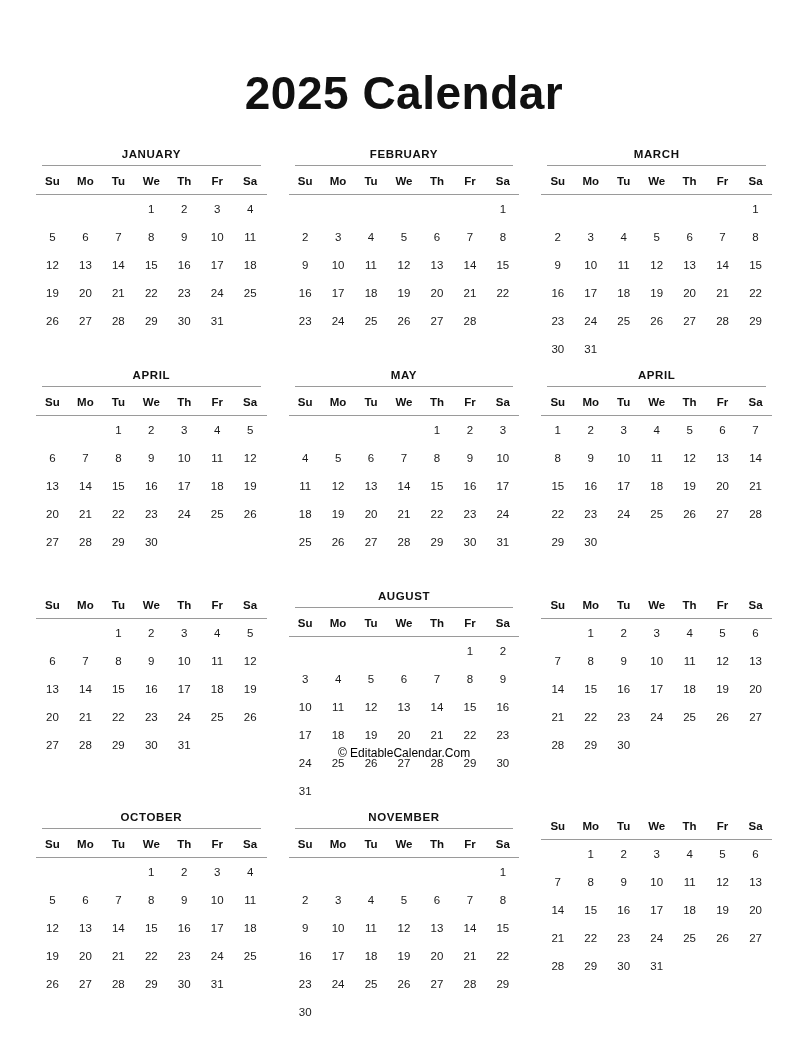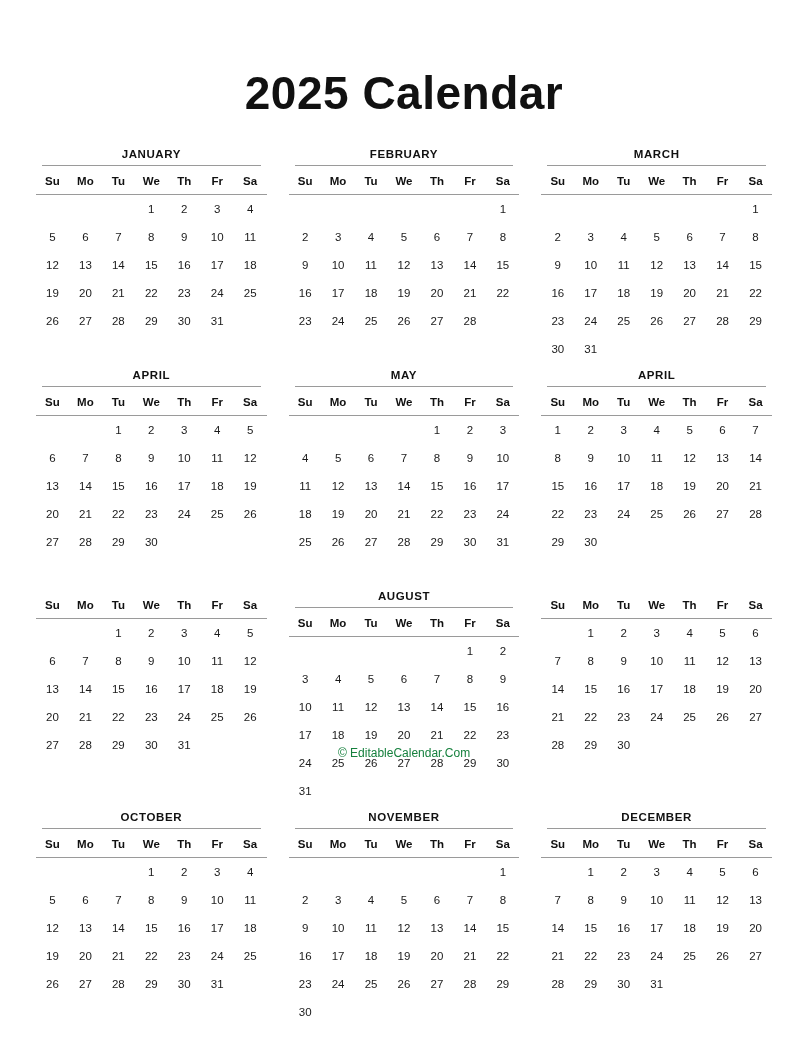--- a/index.html
+++ b/index.html
@@ -75,21 +75,21 @@
     padding: 7px 0 7px 0;
     height: 14px;
   }
   .footer {
     position: absolute;
     bottom: 68px;
     left: 0;
     width: 100%;
     text-align: center;
     font-size: 12px;
-    color: #15803d;
+    color: #000000;
     margin-top: 34px;
   }
 </style>
 </head>
 <body>
 
 <div class="page">
   <h1 class="title">2025 Calendar</h1>
   <div class="grid">
       <div class="month">
@@ -876,21 +876,20 @@
               <td></td>
               <td></td>
               <td></td>
               <td></td>
               <td></td>
             </tr>
           </tbody>
         </table>
       </div>
       <div class="month">
-        <div class="month-name">DECEMBER</div>
         <table class="cal">
           <thead>
             <tr>
               <th>Su</th>
               <th>Mo</th>
               <th>Tu</th>
               <th>We</th>
               <th>Th</th>
               <th>Fr</th>
               <th>Sa</th>

